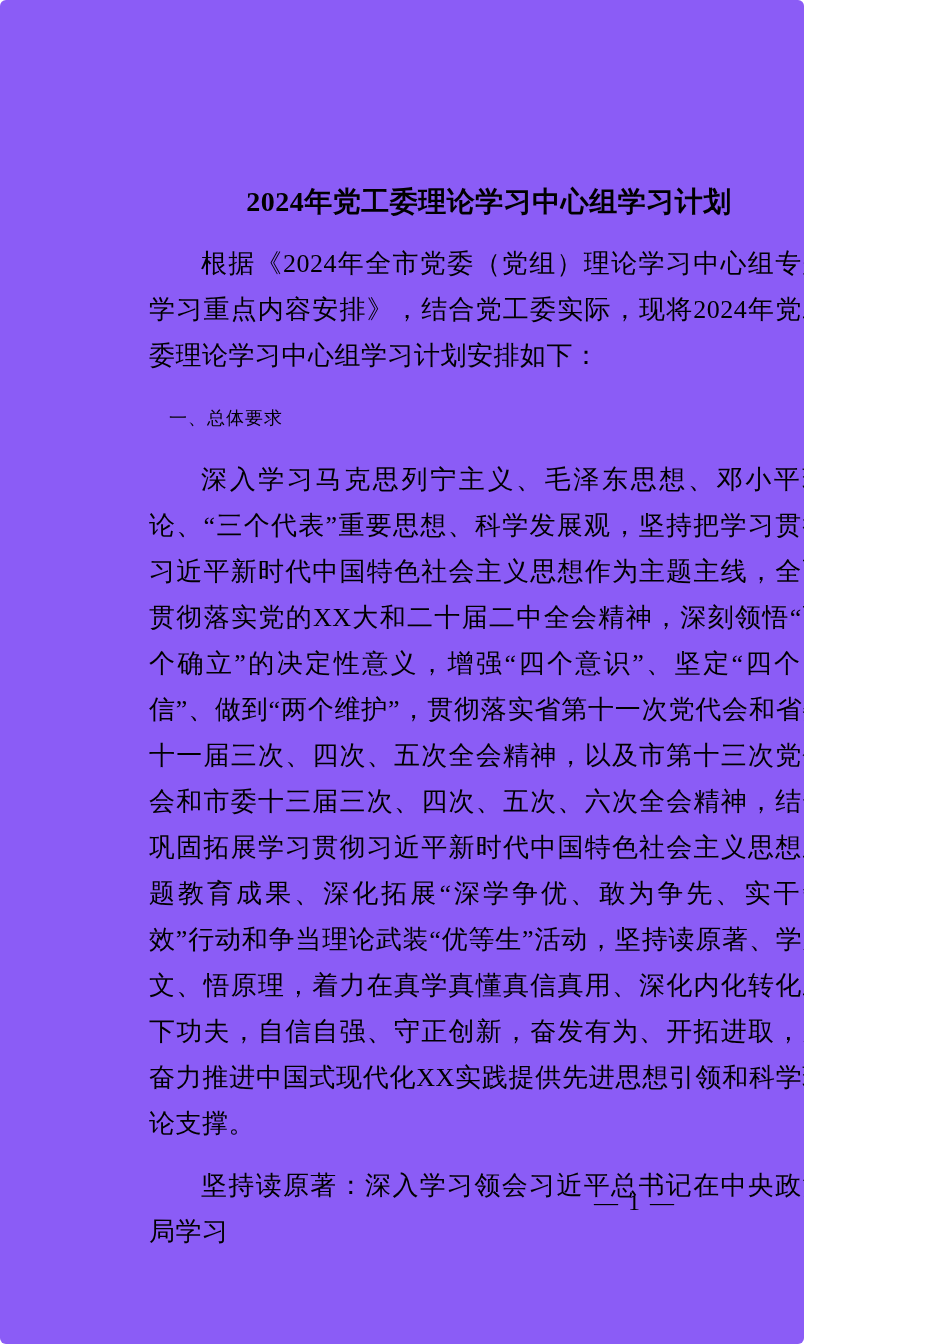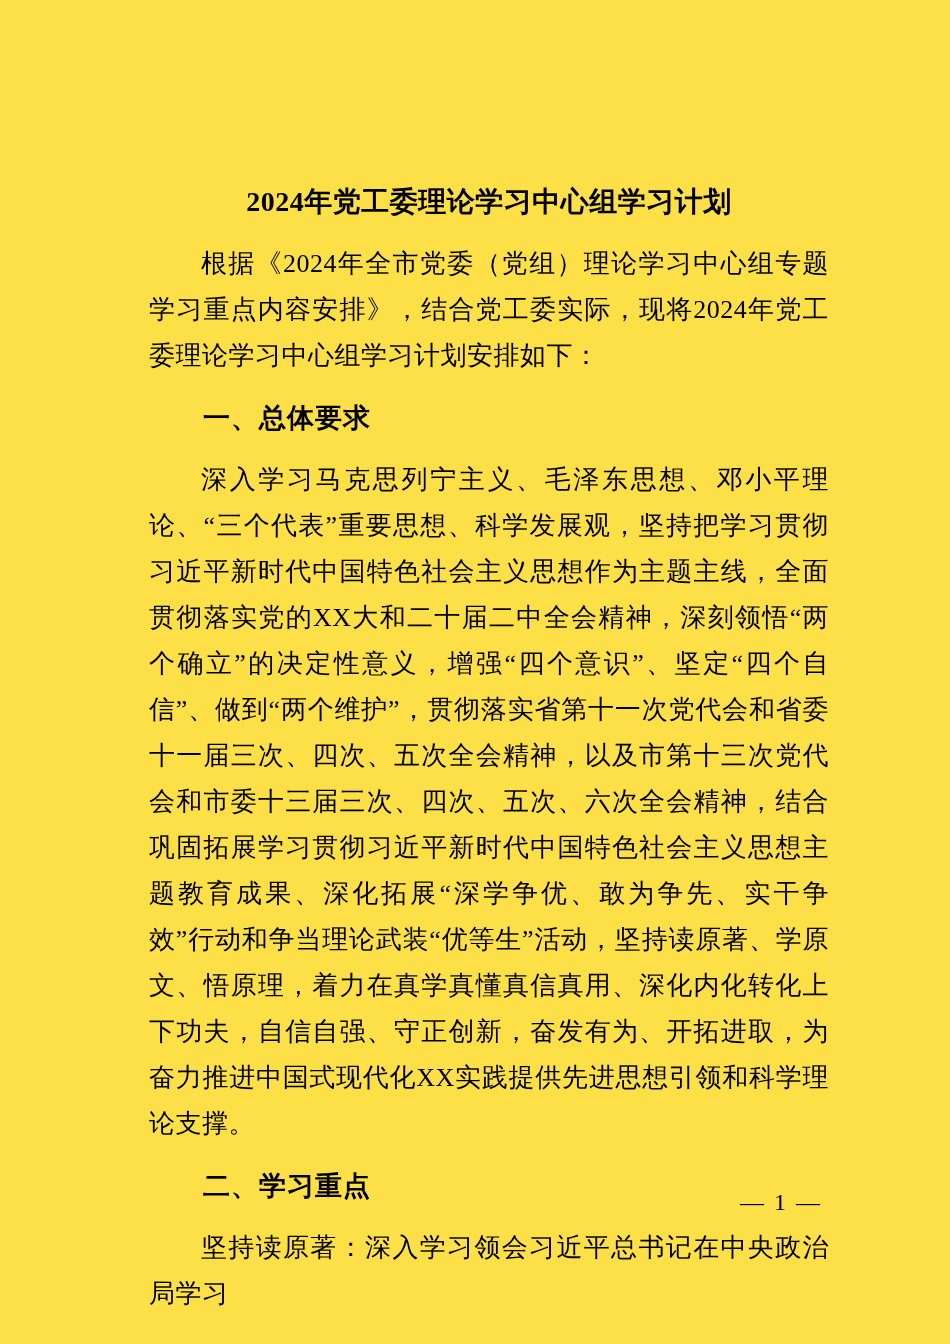--- a/index.html
+++ b/index.html
@@ -2,25 +2,26 @@
 <html><head>
 <meta charset="utf-8">
 <style>
   html, body {
     margin: 0;
     padding: 0;
     background: #ffffff;
   }
   .page {
     position: relative;
-    width: 950px;
+    width: 804px;
     height: 1344px;
-    background: #fde047;
+    background: #8b5cf6;
     color: #000000;
     overflow: hidden;
+    border-radius: 6px;
   }
   .content {
     position: absolute;
     left: 133px;
     top: 179px;
     width: 712px;
   }
   .doc-title {
     font-family: "Liberation Serif", "DejaVu Serif", serif;
     font-weight: bold;
@@ -36,25 +37,25 @@
     font-size: 26px;
     line-height: 46px;
     text-align: justify;
     text-justify: inter-character;
     text-indent: 2em;
     margin: 16px;
     letter-spacing: 0.5px;
   }
   .heading {
     font-family: "Liberation Sans", "DejaVu Sans", sans-serif;
-    font-weight: bold;
-    font-size: 27px;
+    font-weight: normal;
+    font-size: 18px;
     line-height: 46px;
     text-indent: 2em;
-    margin: 16px;
+    margin: 0;
     letter-spacing: 1px;
   }
   .page-number {
     position: absolute;
     top: 1188px;
     right: 128px;
     font-family: "Liberation Serif", "DejaVu Serif", serif;
     font-size: 24px;
     line-height: 28px;
     color: #000000;
@@ -63,17 +64,16 @@
 </style>
 </head>
 <body>
 
 <div class="page">
   <div class="content">
     <h1 class="doc-title">2024年党工委理论学习中心组学习计划</h1>
     <p class="para">根据《2024年全市党委（党组）理论学习中心组专题学习重点内容安排》，结合党工委实际，现将2024年党工委理论学习中心组学习计划安排如下：</p>
     <h2 class="heading">一、总体要求</h2>
     <p class="para">深入学习马克思列宁主义、毛泽东思想、邓小平理论、“三个代表”重要思想、科学发展观，坚持把学习贯彻习近平新时代中国特色社会主义思想作为主题主线，全面贯彻落实党的XX大和二十届二中全会精神，深刻领悟“两个确立”的决定性意义，增强“四个意识”、坚定“四个自信”、做到“两个维护”，贯彻落实省第十一次党代会和省委十一届三次、四次、五次全会精神，以及市第十三次党代会和市委十三届三次、四次、五次、六次全会精神，结合巩固拓展学习贯彻习近平新时代中国特色社会主义思想主题教育成果、深化拓展“深学争优、敢为争先、实干争效”行动和争当理论武装“优等生”活动，坚持读原著、学原文、悟原理，着力在真学真懂真信真用、深化内化转化上下功夫，自信自强、守正创新，奋发有为、开拓进取，为奋力推进中国式现代化XX实践提供先进思想引领和科学理论支撑。</p>
-    <h2 class="heading">二、学习重点</h2>
     <p class="para">坚持读原著：深入学习领会习近平总书记在中央政治局学习</p>
   </div>
   <div class="page-number">— 1 —</div>
 </div>
 
 </body></html>

